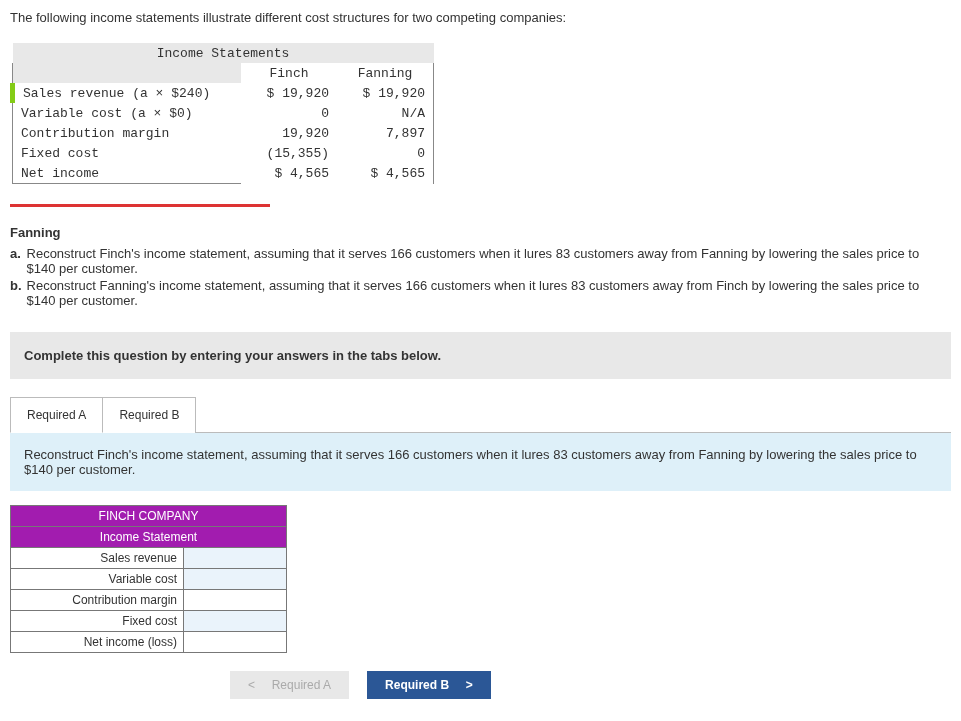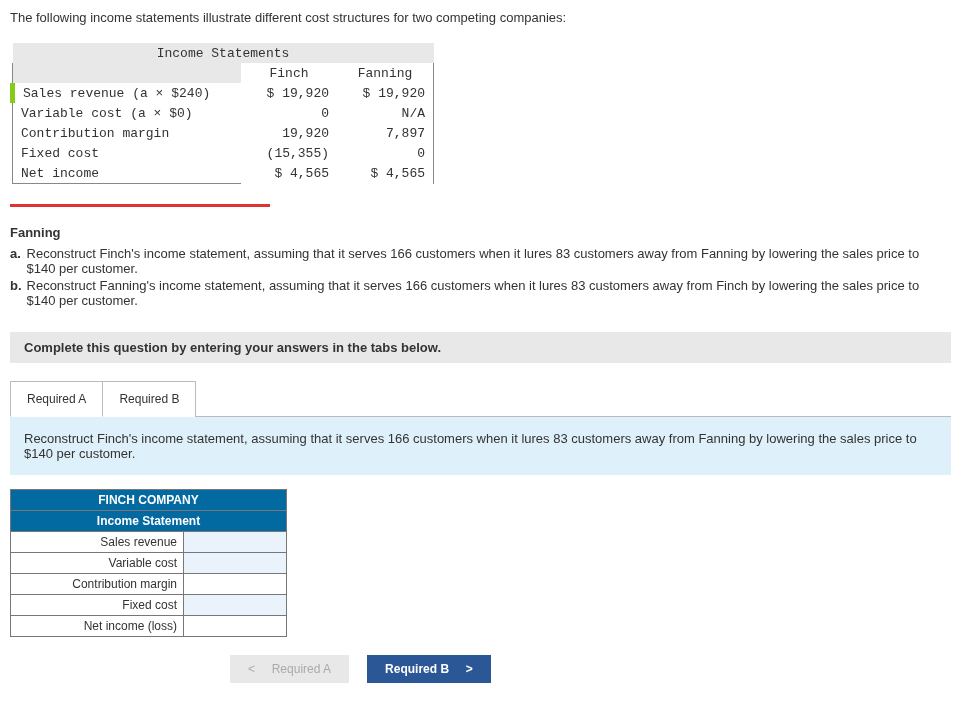--- a/index.html
+++ b/index.html
@@ -33,21 +33,21 @@
     border-right: 1px solid #888;
     border-bottom: 1px solid #888;
     background: #fff;
   }
   .shade { background:#e8e8e8; }
   .ub { border-bottom: 1px solid #333; }
   .udbl { border-bottom: 3px double #333; }
   .required-hdr { font-weight: bold; margin: 12px 0 6px; }
   .instruct-bar {
     background:#e8e8e8;
-    padding: 8px 14px;
+    padding: 16px 14px;
     font-weight: bold;
     margin-bottom: 18px;
   }
   .tabs { display:flex; }
   .tab {
     border:1px solid #bbb;
     border-bottom:none;
     padding:10px 16px;
     font-size:12px;
     background:#fff;
@@ -66,24 +66,24 @@
   table.answer {
     border-collapse:collapse;
     font-size:12px;
   }
   table.answer th, table.answer td {
     border:1px solid #777;
     padding:3px 6px;
     text-align:right;
   }
   table.answer th {
-    background:#0369a1;
+    background:#a21caf;
     color:#fff;
     text-align:center;
-    font-weight:bold;
+    font-weight:normal;
   }
   table.answer td.inp { background:#eaf3fb; width:90px; }
   .nav-btns { display:flex; gap:18px; margin-left:220px; }
   .nav-btn {
     padding:7px 18px;
     font-size:12px;
     text-align:center;
     cursor:pointer;
   }
   .nav-btn.disabled { background:#e8e8e8; color:#aaa; }

